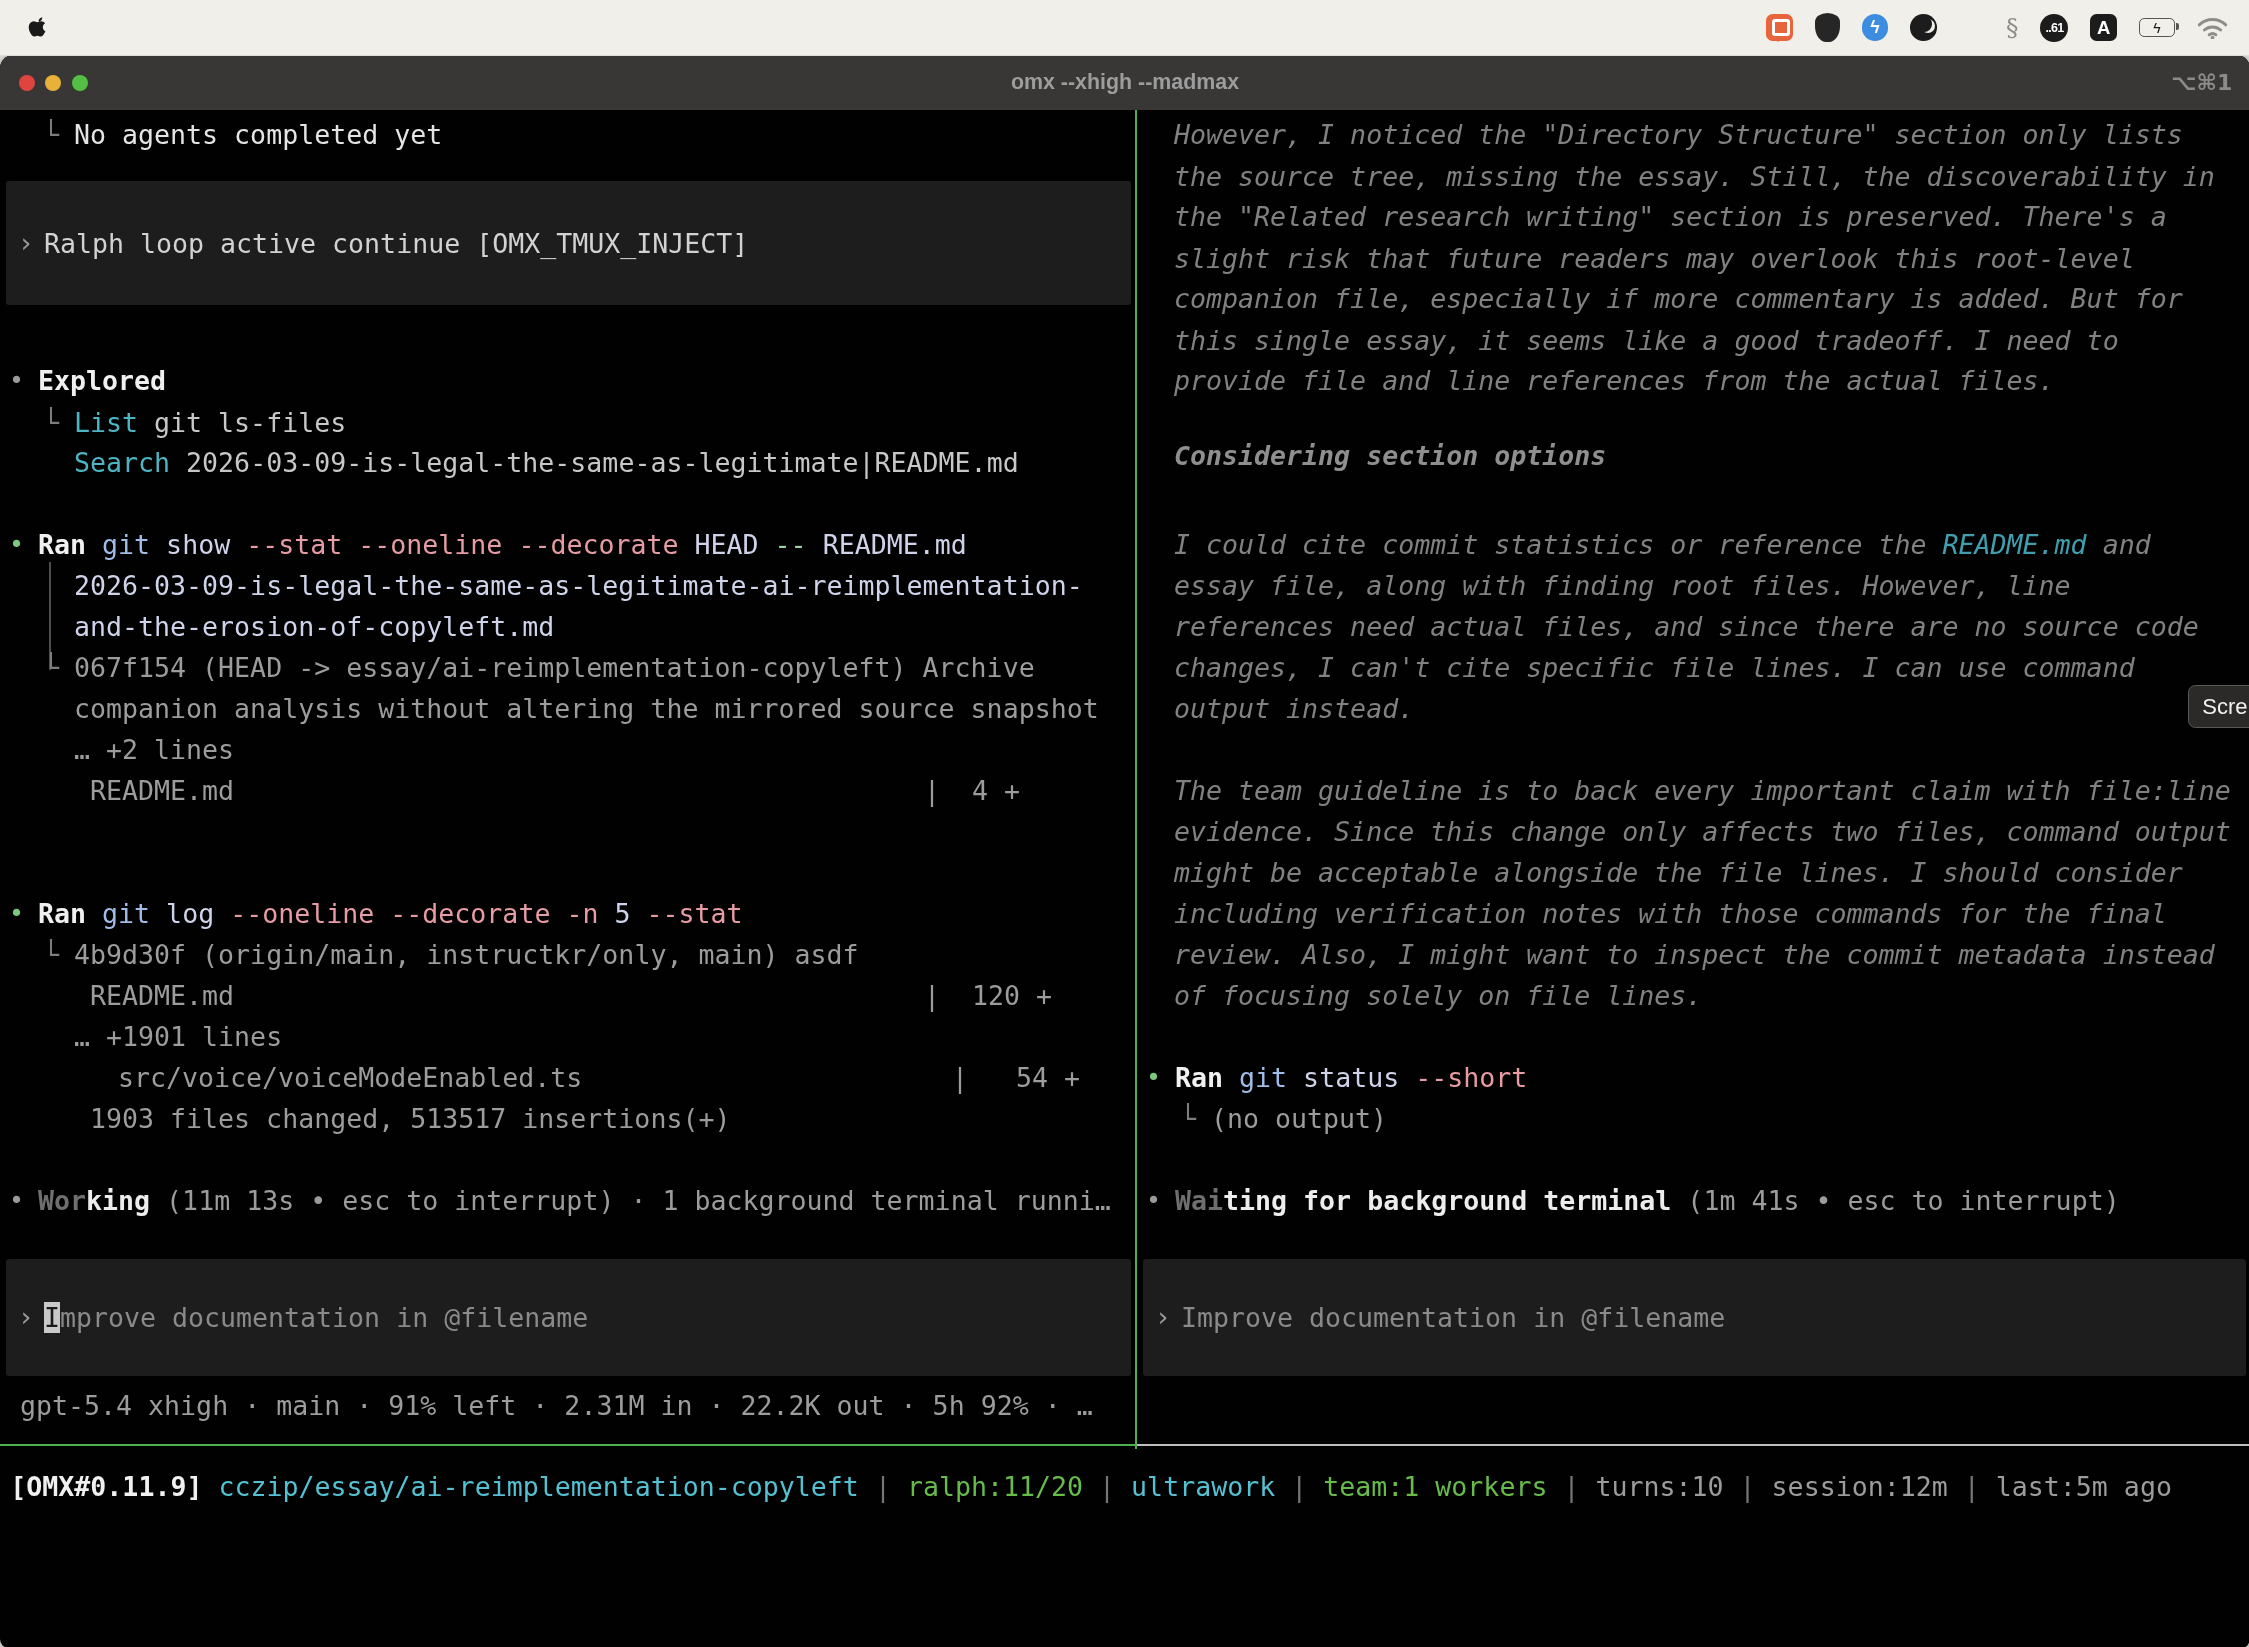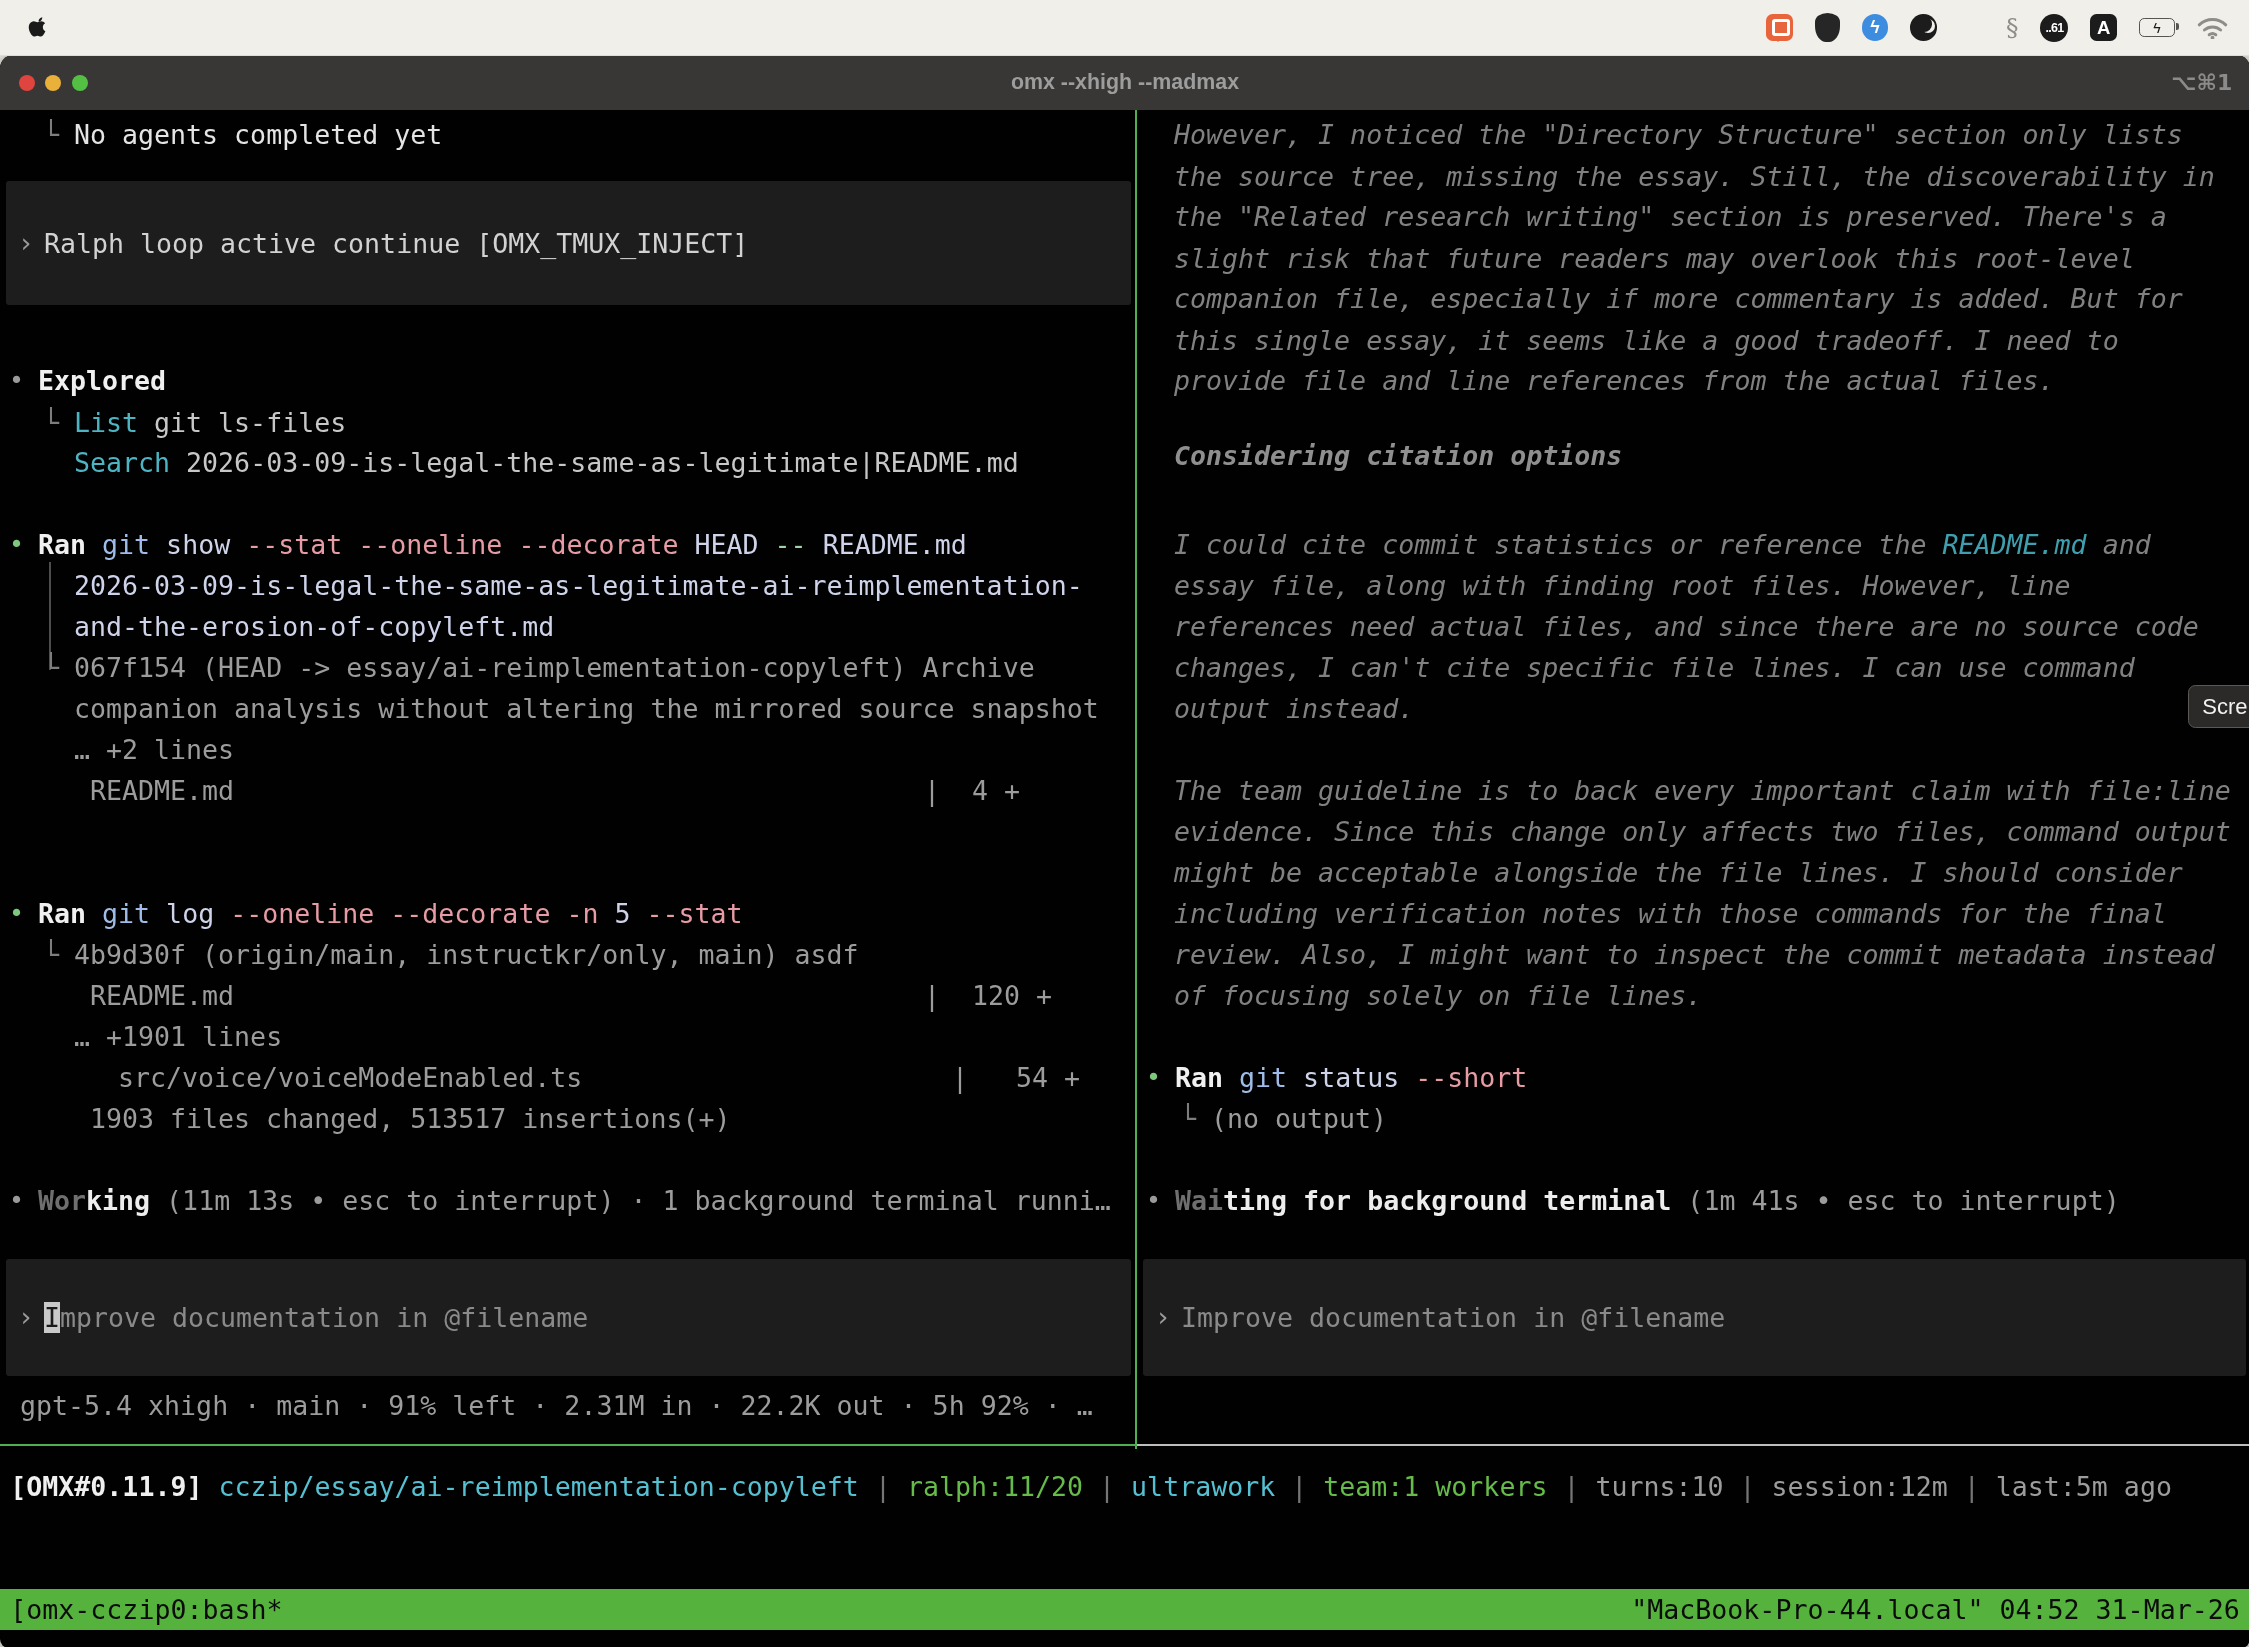--- a/index.html
+++ b/index.html
@@ -187,21 +187,21 @@
     </div>
   <div class="divider"></div>
   <div id="pane-right" class="pane">
       <div class="tl t-para" style="top: 4.4px;"><span class="s-dim">However, I noticed the "Directory Structure" section only lists</span></div>
       <div class="tl t-para" style="top: 46px;"><span class="s-dim">the source tree, missing the essay. Still, the discoverability in</span></div>
       <div class="tl t-para" style="top: 86px;"><span class="s-dim">the "Related research writing" section is preserved. There's a</span></div>
       <div class="tl t-para" style="top: 128px;"><span class="s-dim">slight risk that future readers may overlook this root-level</span></div>
       <div class="tl t-para" style="top: 168px;"><span class="s-dim">companion file, especially if more commentary is added. But for</span></div>
       <div class="tl t-para" style="top: 210px;"><span class="s-dim">this single essay, it seems like a good tradeoff. I need to</span></div>
       <div class="tl t-para" style="top: 250px;"><span class="s-dim">provide file and line references from the actual files.</span></div>
-      <div class="tl t-para" style="top: 325px;"><span class="s-dimb">Considering citation options</span></div>
+      <div class="tl t-para" style="top: 325px;"><span class="s-dimb">Considering section options</span></div>
       <div class="tl t-para" style="top: 455px;"><span class="s-dim">essay file, along with finding root files. However, line</span></div>
       <div class="tl t-para" style="top: 414px;"><span class="s-dim">I could cite commit statistics or reference the </span><span class="s-tl">README.md</span><span class="s-dim"> and</span></div>
       <div class="tl t-para" style="top: 496px;"><span class="s-dim">references need actual files, and since there are no source code</span></div>
       <div class="tl t-para" style="top: 537px;"><span class="s-dim">changes, I can't cite specific file lines. I can use command</span></div>
       <div class="tl t-para" style="top: 578px;"><span class="s-dim">output instead.</span></div>
       <div class="tl t-para" style="top: 660px;"><span class="s-dim">The team guideline is to back every important claim with file:line</span></div>
       <div class="tl t-para" style="top: 701px;"><span class="s-dim">evidence. Since this change only affects two files, command output</span></div>
       <div class="tl t-para" style="top: 742px;"><span class="s-dim">might be acceptable alongside the file lines. I should consider</span></div>
       <div class="tl t-para" style="top: 783px;"><span class="s-dim">including verification notes with those commands for the final</span></div>
       <div class="tl t-para" style="top: 824px;"><span class="s-dim">review. Also, I might want to inspect the commit metadata instead</span></div>
@@ -215,18 +215,14 @@
       </div>
     </div>
 
   <div class="tooltip">Scre</div>
 
   <div class="sep-green"></div>
   <div class="sep-gray"></div>
 
   <div id="omx-line" class="omx"><span class="s-wb">[OMX#0.11.9]</span><span class="s-g"> </span><span class="s-ocy">cczip/essay/ai-reimplementation-copyleft</span><span class="s-sp"> | </span><span class="s-grn">ralph:11/20</span><span class="s-sp"> | </span><span class="s-ocy">ultrawork</span><span class="s-sp"> | </span><span class="s-grn">team:1 workers</span><span class="s-sp"> | </span><span class="s-g">turns:10</span><span class="s-sp"> | </span><span class="s-g">session:12m</span><span class="s-sp"> | </span><span class="s-g">last:5m ago</span></div>
 
-  <div class="tmuxbar">
-    <span>[omx-cczip0:bash*</span>
-    <span>"MacBook-Pro-44.local" 04:52 31-Mar-26</span>
-  </div>
 </div>
 
 
 </body></html>

